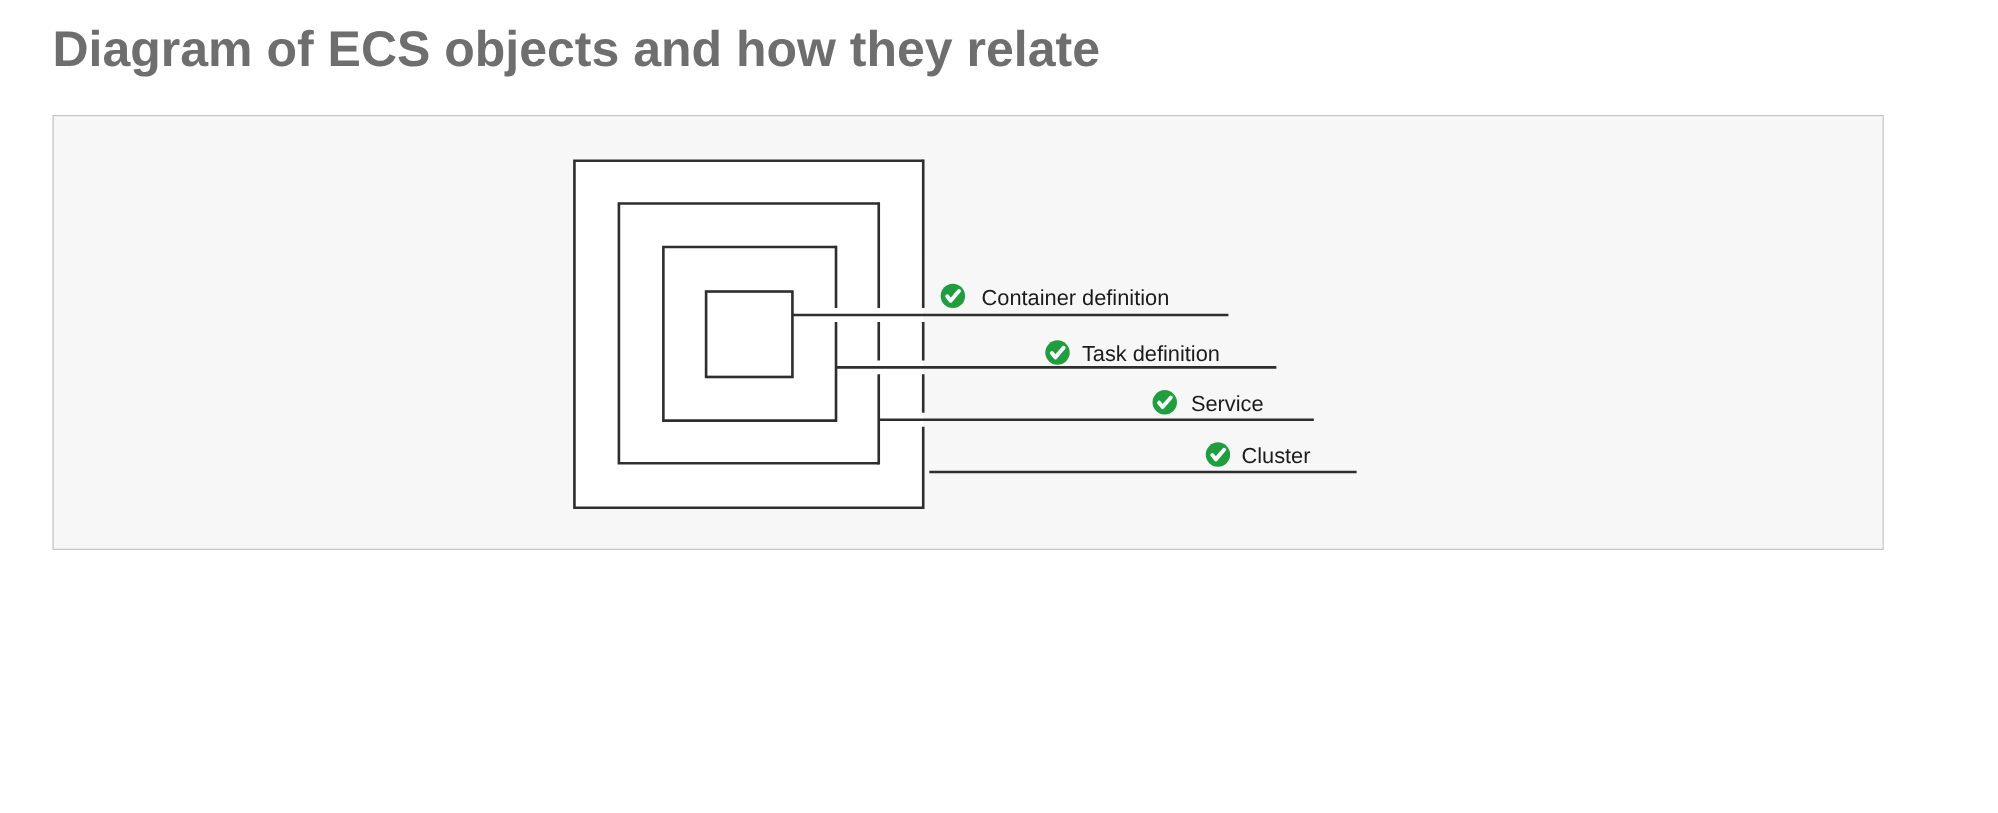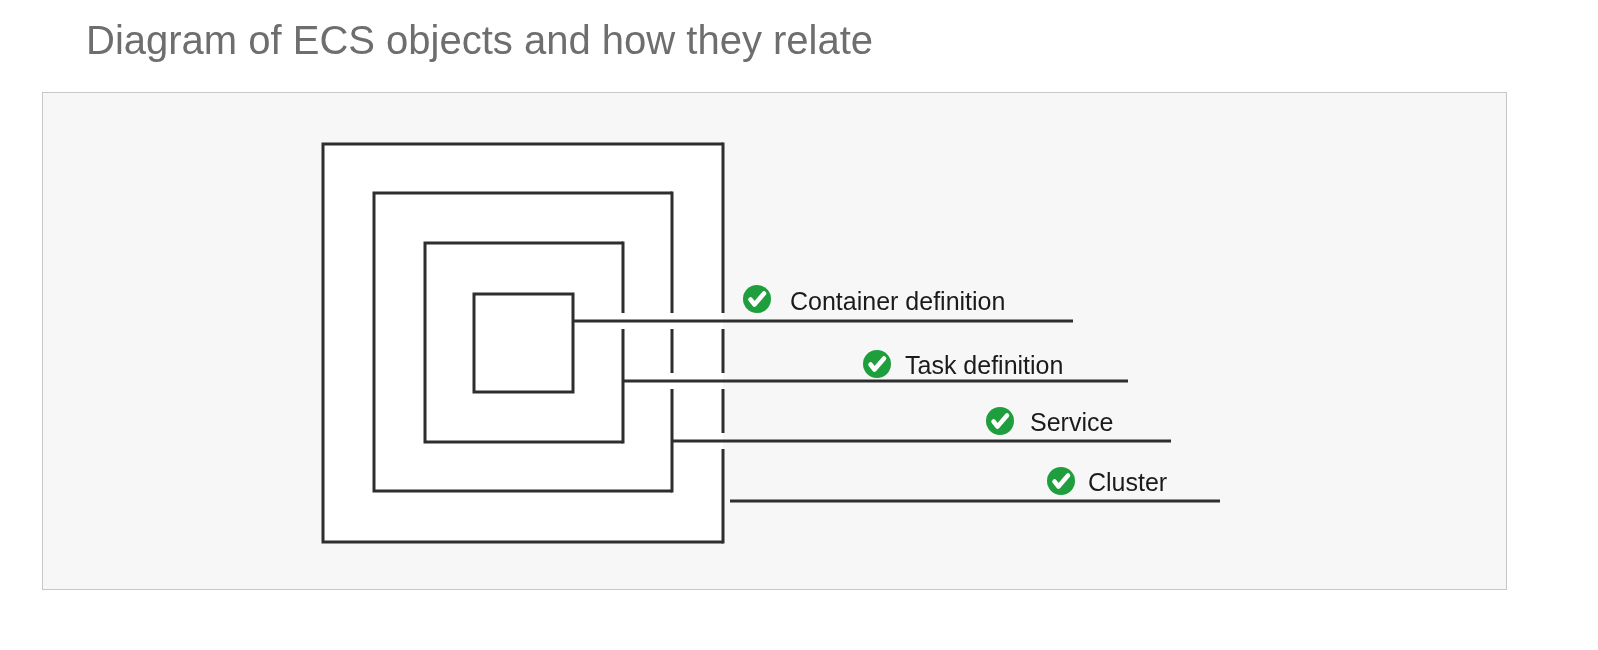--- a/index.html
+++ b/index.html
@@ -19,33 +19,32 @@
     background: var(--page-bg);
     font-family: "Liberation Sans", sans-serif;
     overflow: hidden;
     position: relative;
   }
   .page-title {
     position: absolute;
     left: 42px;
     top: 16px;
     font-size: 40px;
-    font-weight: 400;
+    font-weight: 700;
     line-height: 48px;
     color: var(--title-text);
     letter-spacing: 0;
     white-space: nowrap;
-    margin-left: 44px;
   }
   .panel {
     position: absolute;
     left: 42px;
     top: 92px;
     width: 1465px;
-    height: 498px;
+    height: 348px;
     background: var(--panel-bg);
     border: 1px solid var(--panel-border);
   }
   .panel svg { display: block; width: 100%; height: 100%; }
   .box {
     fill: var(--box-fill);
     stroke: var(--diagram-line);
     stroke-width: 3;
   }
   .dline {

